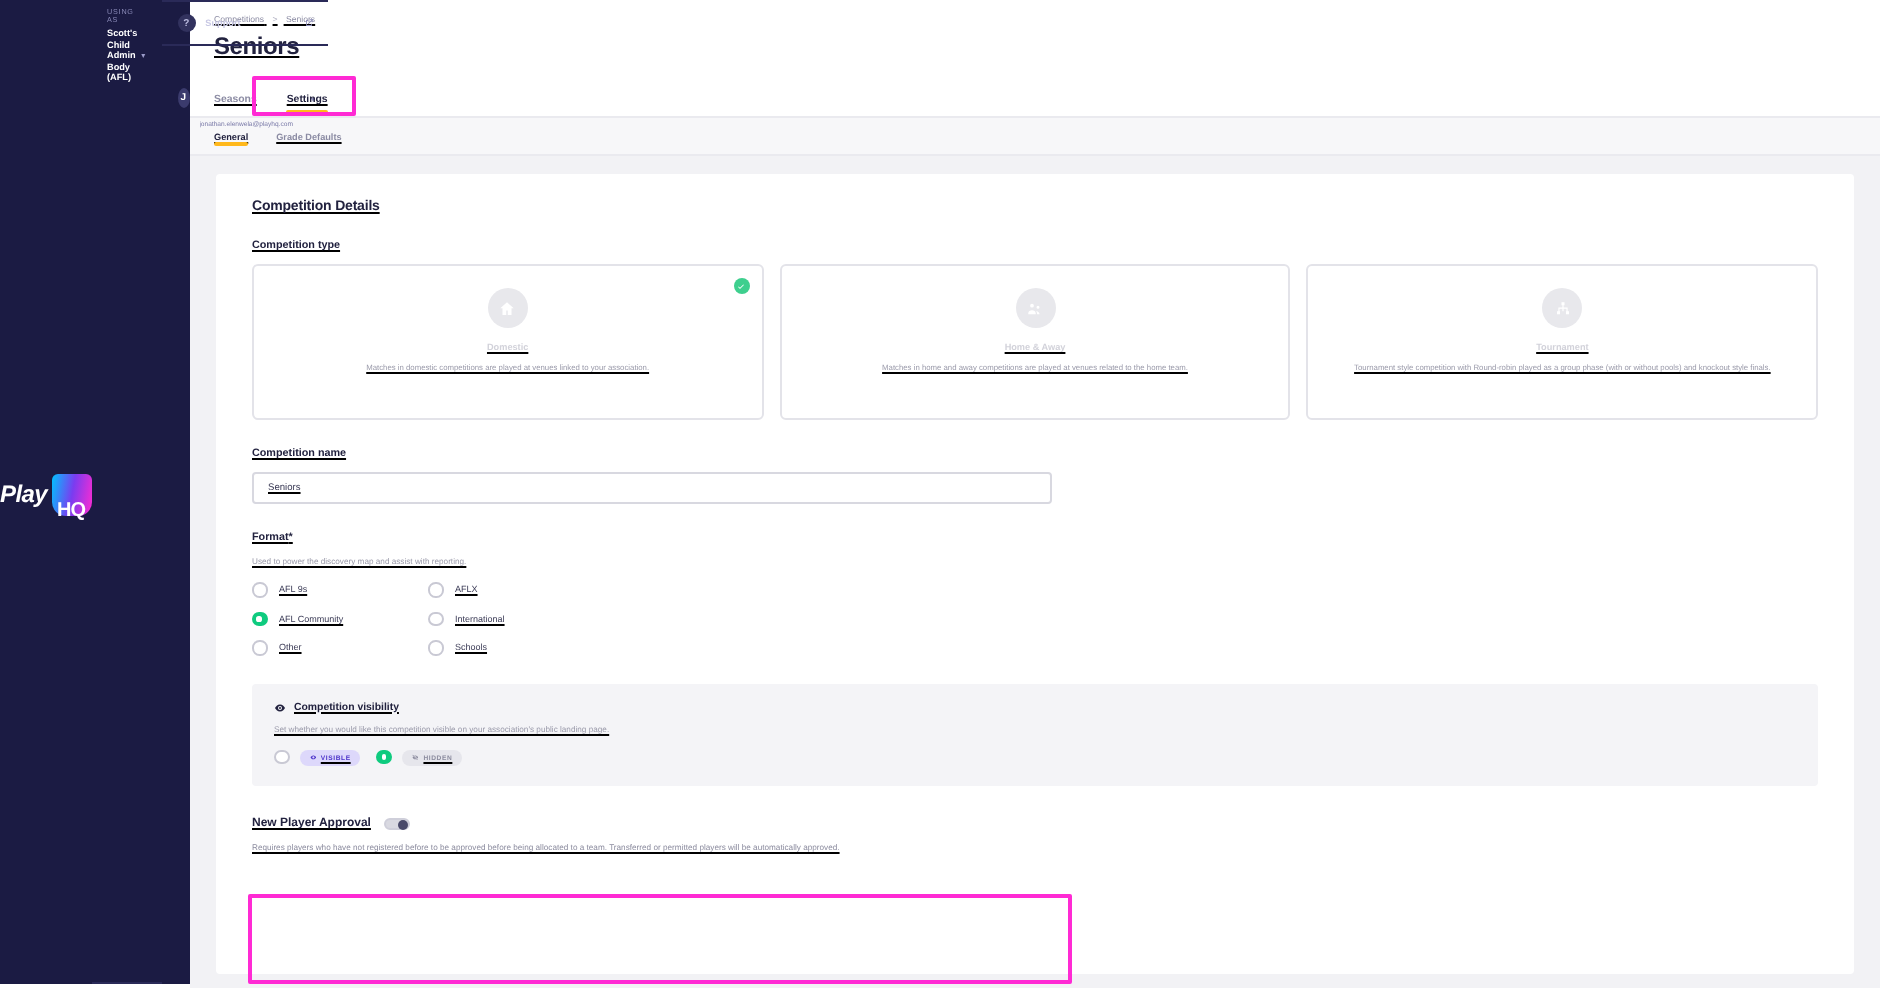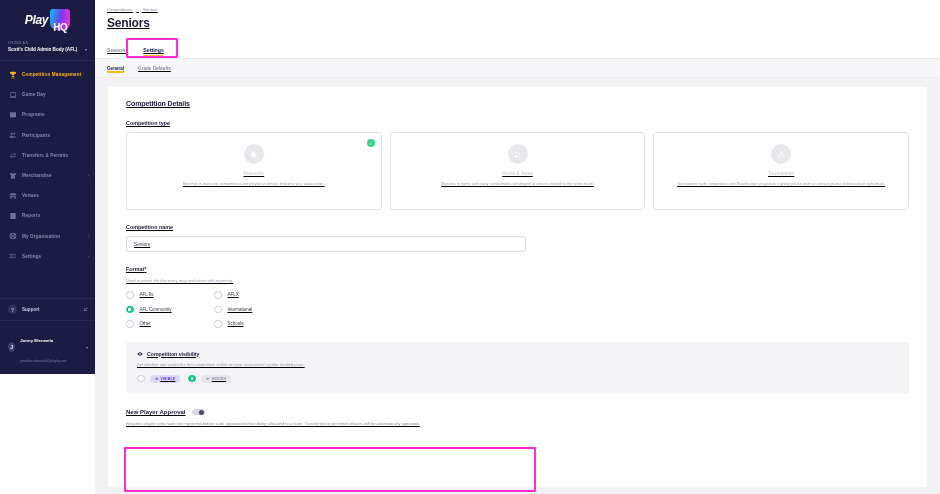--- a/index.html
+++ b/index.html
@@ -6,23 +6,23 @@
   html, body {
     width: 940px; height: 494px;
     font-family: "Liberation Sans", sans-serif;
     background: #ffffff;
     overflow: hidden;
   }
   .app { display: flex; width: 940px; height: 494px; position: relative; }
 
   
   .sidebar {
-    width: 95px; height: 374px;
+    width: 95px; height: 492px;
     background: #1b1b43;
-    display: flex; flex-direction: column;
+    display: flex; flex-direction: row;
     flex: 0 0 95px;
     position: relative;
   }
   .logo-wrap {
     padding: 9px 0 7px 0;
     display: flex; justify-content: center; align-items: center;
   }
   .logo {
     display: flex; align-items: center; gap: 1px;
     font-size: 12px; font-weight: bold; font-style: italic; color: #fff;

